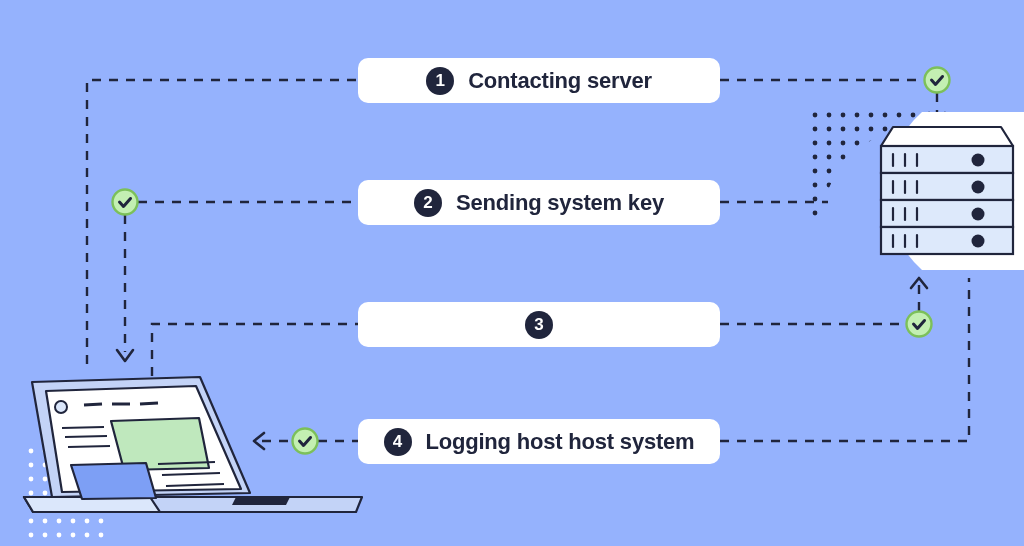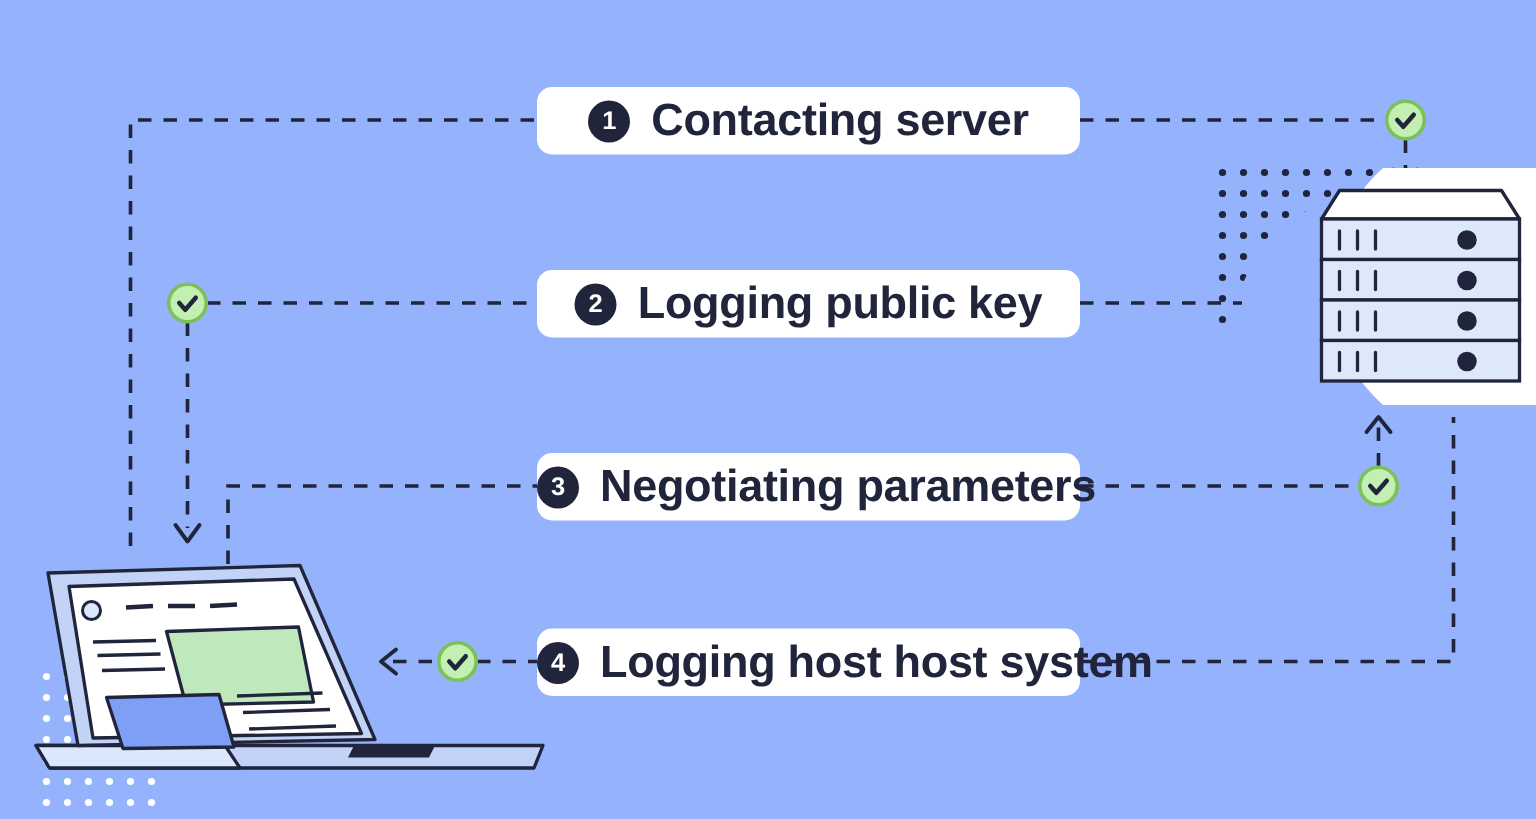--- a/index.html
+++ b/index.html
@@ -42,21 +42,21 @@
     font-size: 17px;
     font-weight: bold;
     display: flex;
     align-items: center;
     justify-content: center;
     flex: none;
     line-height: 1;
   }
   .step-label {
     color: #20253c;
-    font-size: 30px;
+    font-size: 22px;
     font-weight: bold;
     letter-spacing: -0.2px;
     white-space: nowrap;
     margin-left: 14px;
   }
   .card-inner {
     display: flex;
     flex-direction: row;
     align-items: center;
     margin: 0 auto;
@@ -216,28 +216,27 @@
   <div class="step-card" style="left:358px; top:58px; width:362px;">
     <div class="card-inner">
       <div class="step-num">1</div>
       <div class="step-label">Contacting server</div>
     </div>
   </div>
 
   <div class="step-card" style="left:358px; top:180px; width:362px;">
     <div class="card-inner">
       <div class="step-num">2</div>
-      <div class="step-label">Logging public key</div>
+      <div class="step-label">Sending system key</div>
     </div>
   </div>
 
   <div class="step-card" style="left:358px; top:302px; width:362px;">
     <div class="card-inner">
       <div class="step-num">3</div>
-      <div class="step-label">Negotiating parameters</div>
     </div>
   </div>
 
   <div class="step-card" style="left:358px; top:419px; width:362px;">
     <div class="card-inner">
       <div class="step-num">4</div>
       <div class="step-label">Logging host host system</div>
     </div>
   </div>
 

